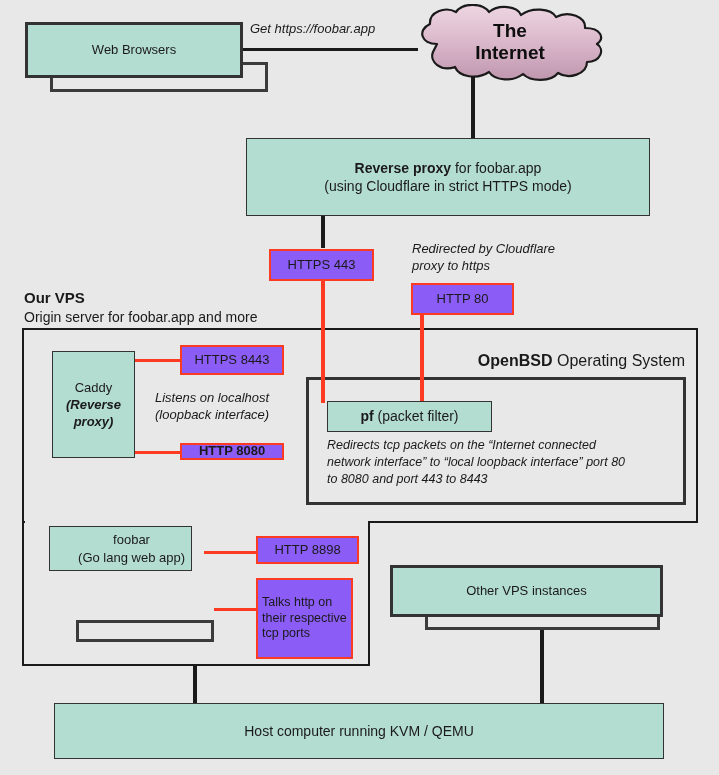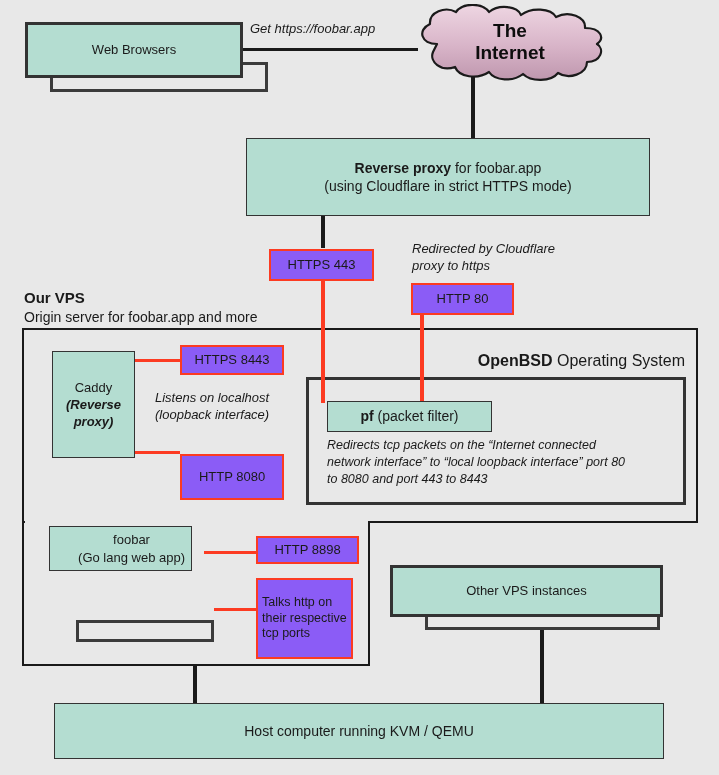--- a/index.html
+++ b/index.html
@@ -227,21 +227,21 @@
 
   <div class="redh" style="left:135px; top:359px; width:45px;"></div>
   <div class="redbox" style="left:180px; top:345px; width:104px; height:30px;">
     <span>HTTPS 8443</span>
   </div>
 
   <div class="label italic" style="left:155px; top:390px; width:170px;">Listens on localhost
 (loopback interface)</div>
 
   <div class="redh" style="left:135px; top:451px; width:45px;"></div>
-  <div class="redbox" style="left:180px; top:454px; width:104px; height:46px;">
+  <div class="redbox" style="left:180px; top:443px; width:104px; height:17px;font-weight:bold;">
     <span>HTTP 8080</span>
   </div>
 
   <div class="title-label" style="left:330px; top:350px; width:355px; text-align:right; font-size:16px;">
     <b class="strong">OpenBSD</b><span> Operating System</span>
   </div>
 
   <div class="group heavy" style="left:306px; top:377px; width:380px; height:128px;"></div>
 
   <div class="box thin" style="left:327px; top:401px; width:165px; height:31px;">

